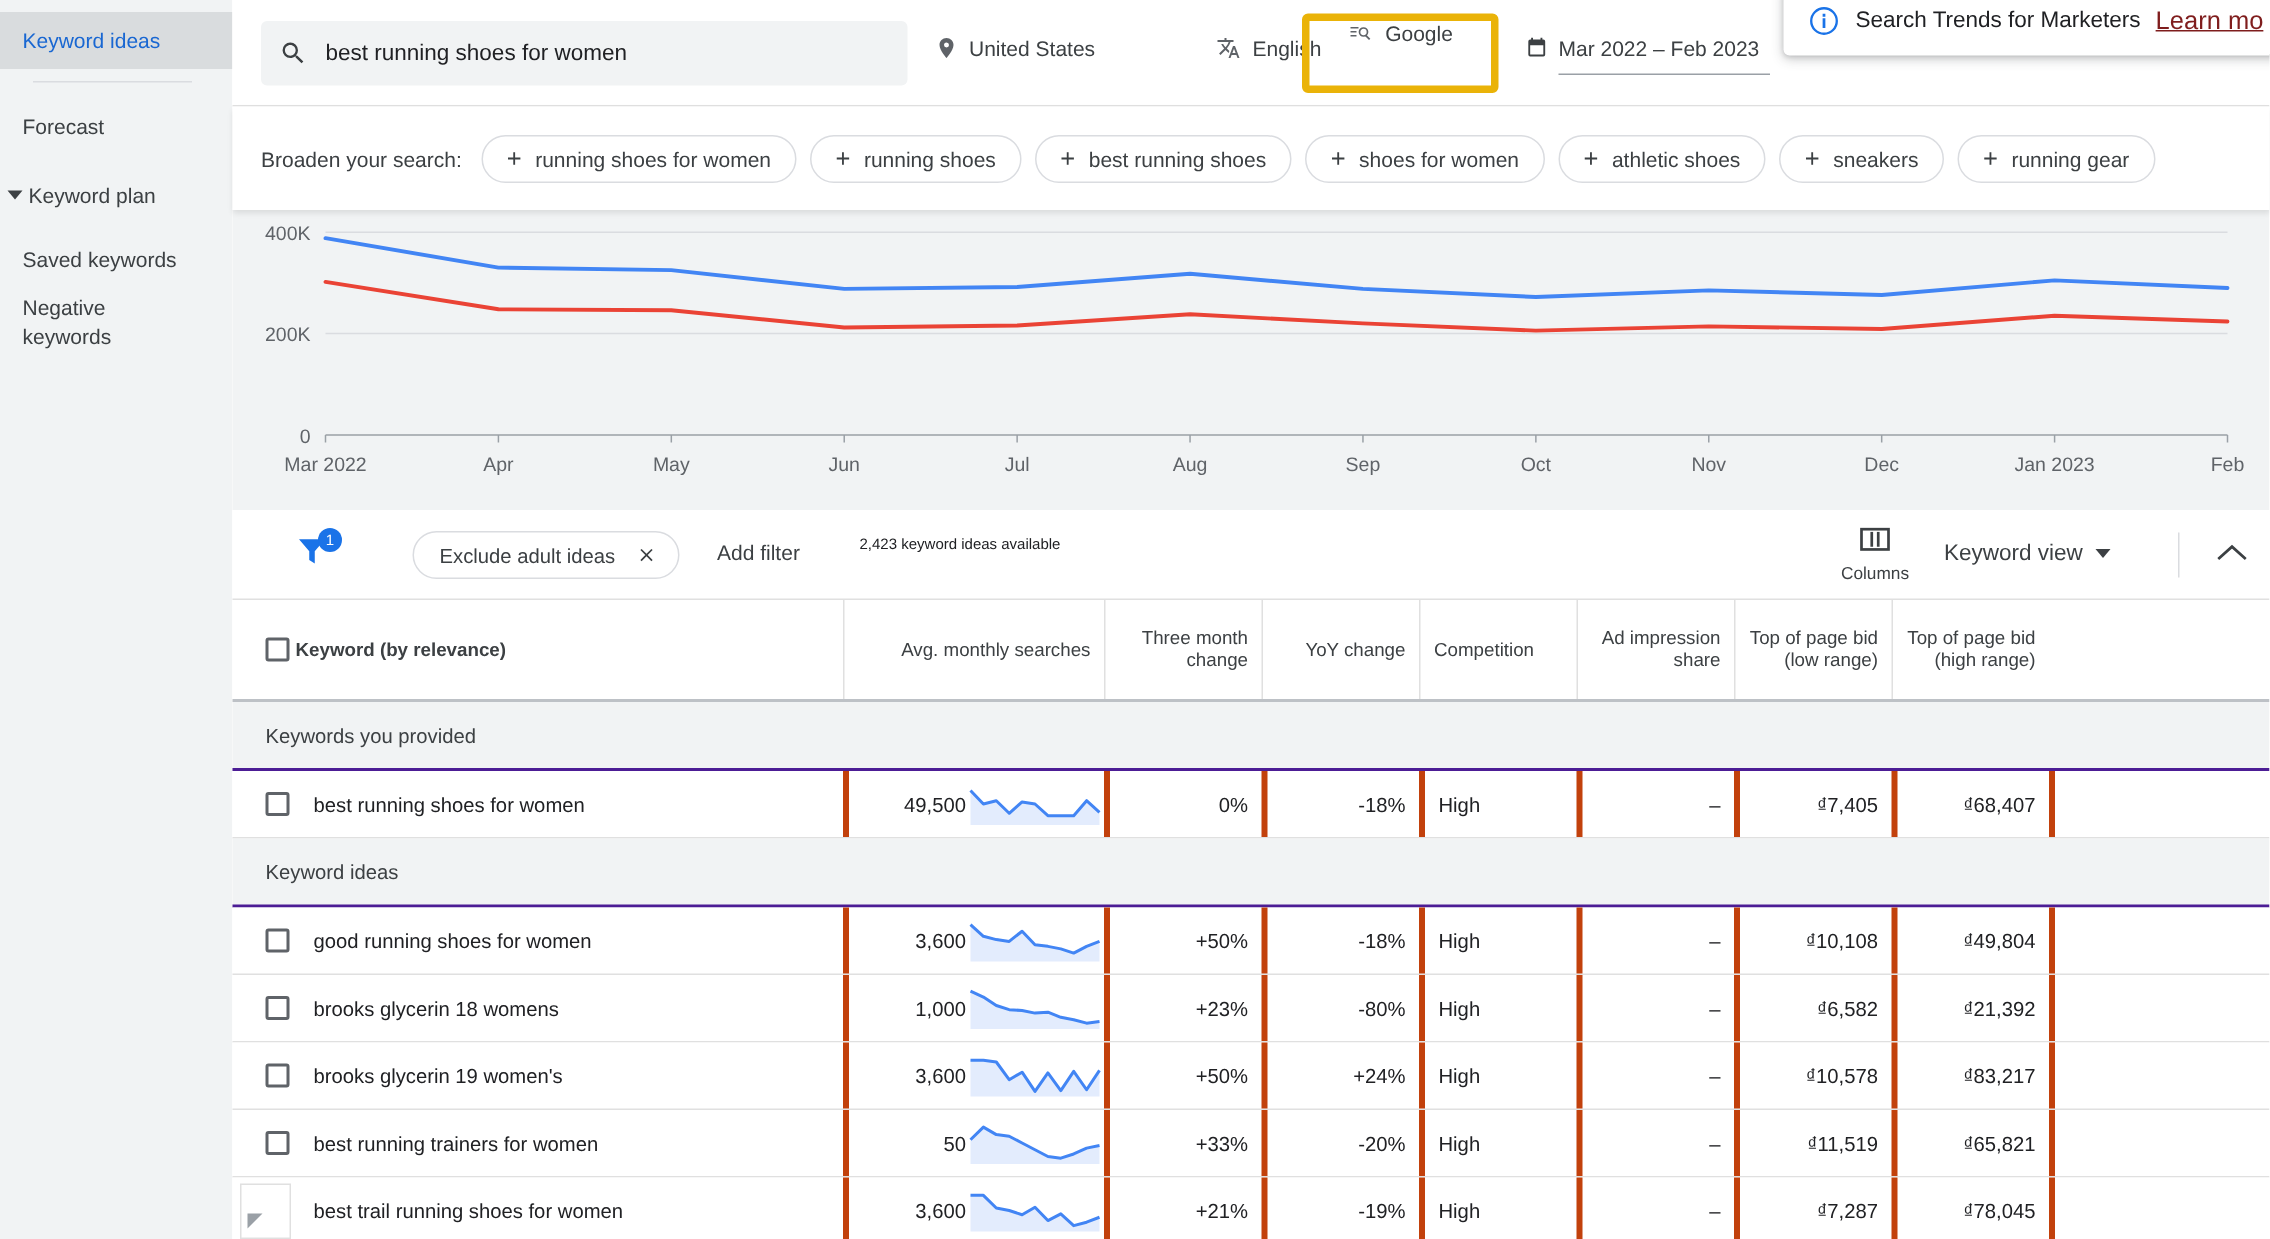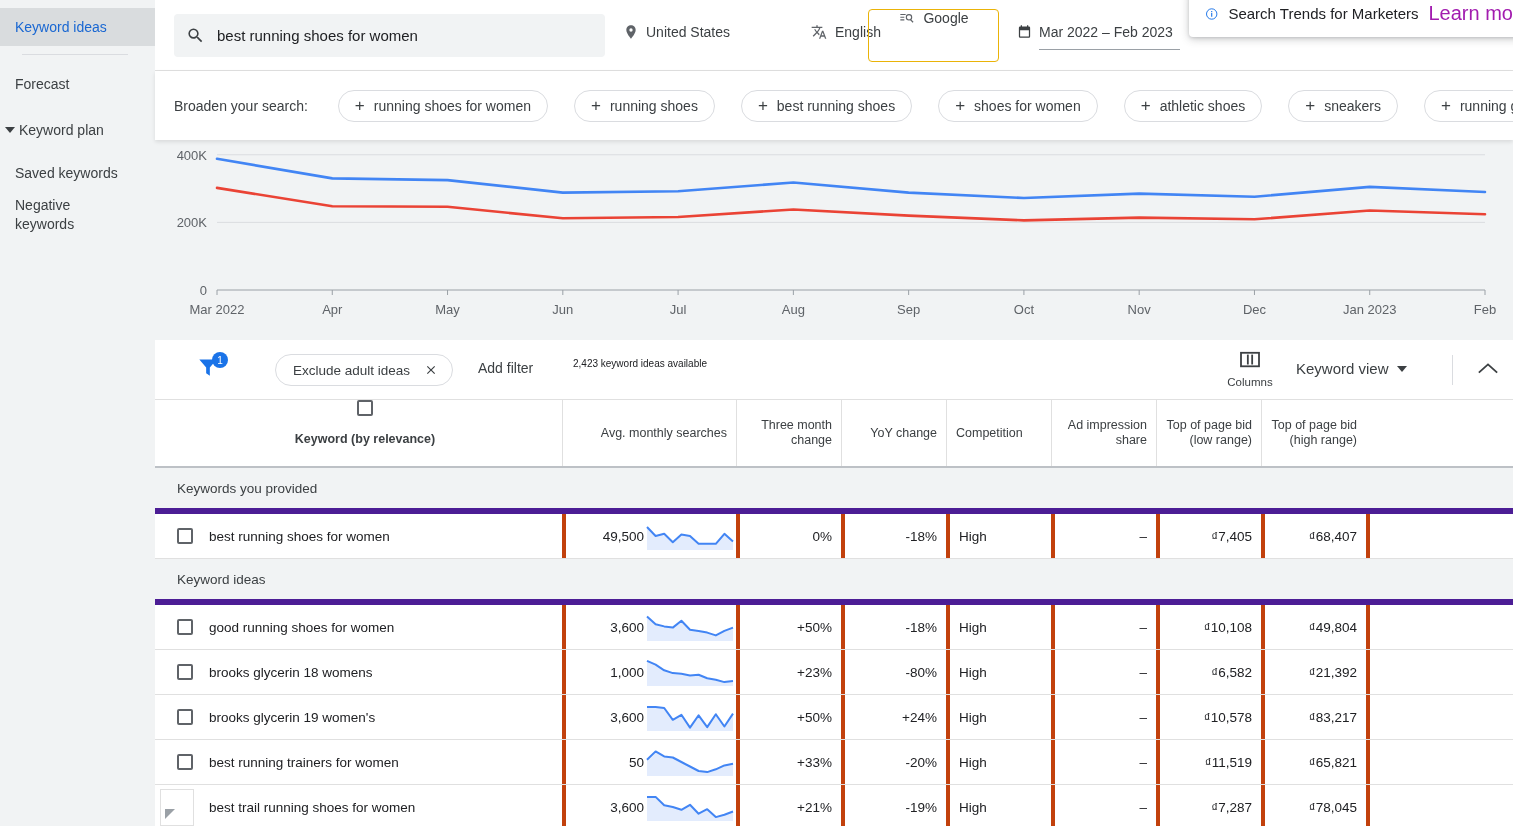--- a/index.html
+++ b/index.html
@@ -46,46 +46,46 @@
   }
   #search-box .q { font-size: 15px; color: #202124; margin-left: 12px; }
   .hdr-chip {
     position: absolute; display: flex; align-items: flex-start; gap: 7px;
     font-size: 14px; color: #3c4043; cursor: pointer; height: 24px;
   }
   #loc-chip { left: 468px; top: 24px; }
   #lang-chip { left: 655px; top: 24px; }
   #net-chip {
     left: 713px; top: 9px; width: 131px; height: 53px;
-    border: 1px solid #eab308; border-radius: 4px; justify-content: center;
+    border: 5px solid #eab308; border-radius: 4px; justify-content: center;
   }
   #date-chip { left: 862px; top: 24px; }
   #date-chip .underline {
     position: absolute; left: 22px; top: 25px; width: 141px; height: 1px; background: #9aa0a6;
   }
   #date-caret {
     width: 0; height: 0; border-left: 4.5px solid transparent; border-right: 4.5px solid transparent;
     border-top: 5px solid #5f6368; margin-left: 14px;
   }
 
   
   #toast {
     position: absolute; left: 1034px; top: -10px; width: 340px; height: 47px;
     background: #fff; border-radius: 4px; display: flex; align-items: center;
     gap: 10px; padding: 0 16px;
     box-shadow: 0 2px 8px rgba(60,64,67,.28), 0 1px 3px rgba(60,64,67,.16);
     z-index: 30;
   }
   #toast .t-label { font-size: 15px; color: #202124; white-space: nowrap; }
-  #toast .t-link { font-size: 20px; color: #a21caf; white-space: nowrap; }
+  #toast .t-link { font-size: 17px; color: #7f1d1d; text-decoration: underline; white-space: nowrap; }
 
   
   #broaden-bar {
     position: absolute; left: 0; top: 71px; width: 1358px; height: 69px;
-    background: #fff; display: flex; align-items: center; padding-left: 19px; gap: 26px;
+    background: #fff; display: flex; align-items: center; padding-left: 19px; gap: 9px;
     box-shadow: 0 2px 4px rgba(0,0,0,.10);
     z-index: 10;
   }
   #broaden-label { font-size: 14px; color: #3c4043; margin-right: 4px; white-space: nowrap; }
   .broaden-chip {
     display: flex; align-items: center; gap: 9px; height: 32px; padding: 0 16px;
     border: 1px solid #dadce0; border-radius: 16px; font-size: 14px; color: #3c4043;
     cursor: pointer; white-space: nowrap; background: #fff;
   }
   .plus-ico { font-size: 17px; line-height: 1; color: #3c4043; font-weight: 300; }
@@ -141,21 +141,21 @@
     font-size: 12.5px; color: #3c4043; display: flex; align-items: center;
     padding: 0 9px; border-left: 1px solid #e0e0e0; line-height: 15px;
   }
   .th:first-child { border-left: 0; }
   .th.num { justify-content: flex-end; text-align: right; }
   .th.left { justify-content: flex-start; }
 
   .group-row {
     height: 46px; background: #f1f3f4; display: flex; align-items: center;
     padding-left: 22px; font-size: 13.5px; color: #3c4043;
-    border-bottom: 6px solid #4c1d95;
+    border-bottom: 2px solid #4c1d95;
   }
   .row { display: flex; height: 45px; border-bottom: 1px solid #e0e0e0; background: #fff; }
   .td {
     font-size: 13.5px; color: #202124; display: flex; align-items: center;
     padding: 0 9px; border-left: 4px solid #c2410c;
   }
   .td:first-child { border-left: 0; }
   .td.num { justify-content: flex-end; text-align: right; }
 
   .cb {
@@ -371,21 +371,21 @@
 
       <div id="collapse-btn">
         <svg width="22" height="14" viewBox="0 0 24 14">
           <path fill="none" stroke="#3c4043" stroke-width="2" d="M2 11 L12 2 L22 11"></path>
         </svg>
       </div>
     </div>
 
     <div id="table">
       <div id="thead">
-        <div class="th left w-kw" style="gap:16px;padding-left:22px;flex-direction:column;">
+        <div class="th left w-kw" style="gap:4px;padding-left:22px;">
           <span class="cb"></span>
           <span style="font-weight:bold;">Keyword (by relevance)</span>
         </div>
         <div class="th num w-avg">
           <span>Avg. monthly searches</span>
         </div>
         <div class="th num w-3mo">
           <span>Three month change</span>
         </div>
         <div class="th num w-yoy">

